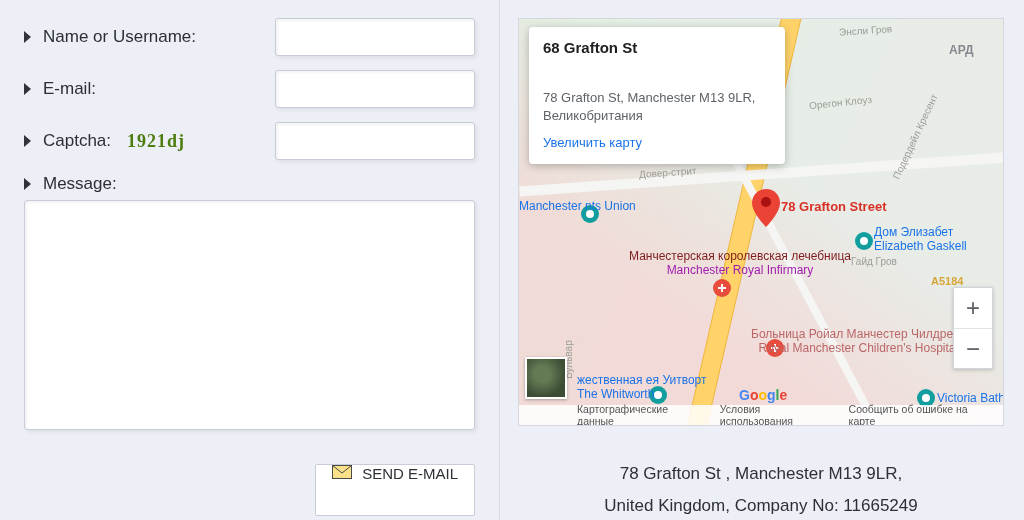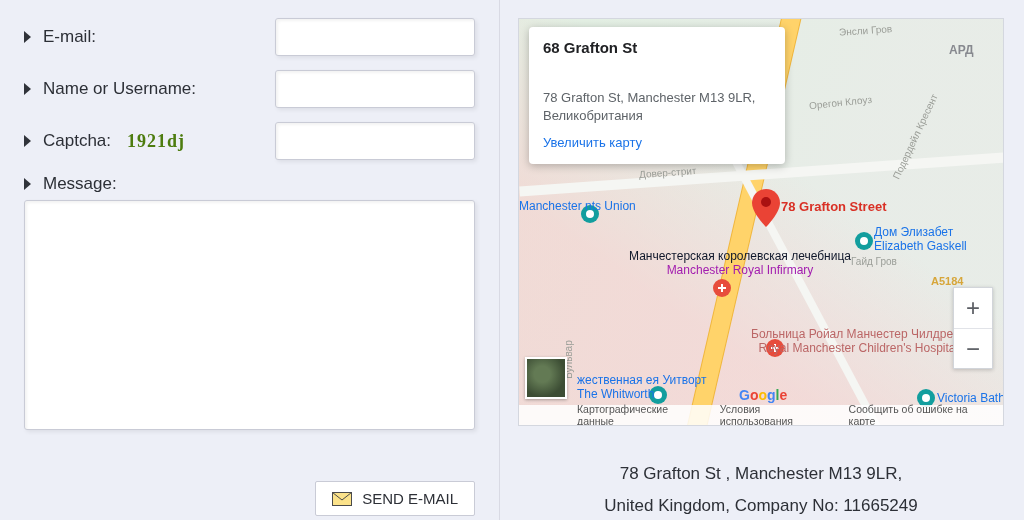--- a/index.html
+++ b/index.html
@@ -70,29 +70,29 @@
   background: #fff;
   box-shadow: inset 2px 2px 3px rgba(0,0,0,.05), 2px 2px 4px rgba(0,0,0,.07);
   padding: 8px;
   font-size: 15px;
   resize: none;
 }
 .send-btn {
   position: absolute;
   right: 24px;
   bottom: 4px;
-  height: 35px;
+  height: 52px;
   padding: 0 16px;
   background: #fff;
   border: 1px solid #c9cbd6;
   border-radius: 2px;
   font-size: 15px;
   color: #2d3037;
   display: inline-flex;
-  align-items: center;
+  align-items: flex-start;
   gap: 10px;
   cursor: pointer;
 }
 .envelope-icon svg { display: block; }
 
 .map-card {
   width: 486px;
   height: 408px;
   background: #e7ece7;
   border: 1px solid #d4d7df;
@@ -175,29 +175,29 @@
 .poi-dot svg{ width:10px;height:10px; }
 </style>
 </head>
 <body>
 
 <div class="left-panel">
 
   <div class="form-row">
     <label>
       <span class="chev"></span>
-      <span>E-mail:</span>
+      <span>Name or Username:</span>
     </label>
     <input class="text-input" type="text" style="">
   </div>
 
   <div class="form-row">
     <label>
       <span class="chev"></span>
-      <span>Name or Username:</span>
+      <span>E-mail:</span>
     </label>
     <input class="text-input" type="text" style="">
   </div>
 
   <div class="form-row">
     <label>
       <span class="chev"></span>
       <span>Captcha:</span>
       <span class="captcha-val">1921dj</span>
     </label>
@@ -258,21 +258,21 @@
         </svg>
       </div>
     <div class="map-label blue" style="left:355px;top:206px; line-height:1.2;"><span>Дом Элизабет</span><br><span>Elizabeth Gaskell</span></div>
 
     <div class="poi-dot red" style="left:194px;top:260px;">
         <svg viewBox="0 0 10 10">
           <path d="M4 1h2v3h3v2H6v3H4V6H1V4h3z" fill="#fff"></path>
         </svg>
       </div>
     <div class="map-label" style="left:110px;top:230px; text-align:center; line-height:1.2;">
-      <span style="color:#0f172a">Манчестерская королевская лечебница</span><br>
+      <span style="color:#7f1d1d">Манчестерская королевская лечебница</span><br>
       <span style="color:#a21caf">Manchester Royal Infirmary</span>
     </div>
 
     <div class="poi-dot red" style="left:247px;top:320px;">
         <svg viewBox="0 0 10 10">
           <path d="M4 1h2v3h3v2H6v3H4V6H1V4h3z" fill="#fff"></path>
         </svg>
       </div>
     <div class="map-label" style="left:232px;top:308px; text-align:center; line-height:1.2;">
       <span style="color:#bb6666">Больница Ройал Манчестер Чилдренс</span><br>

